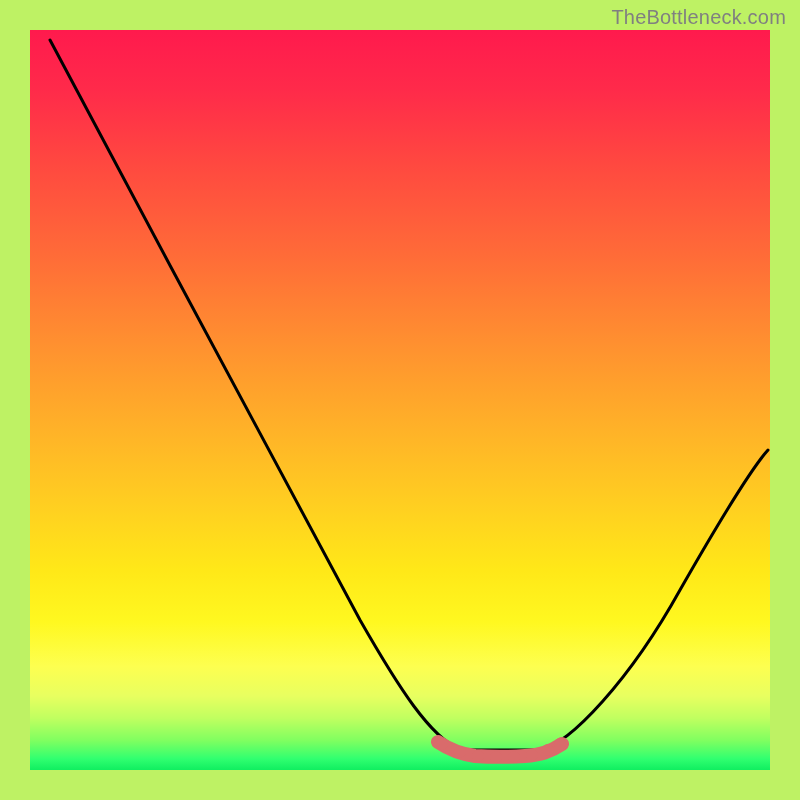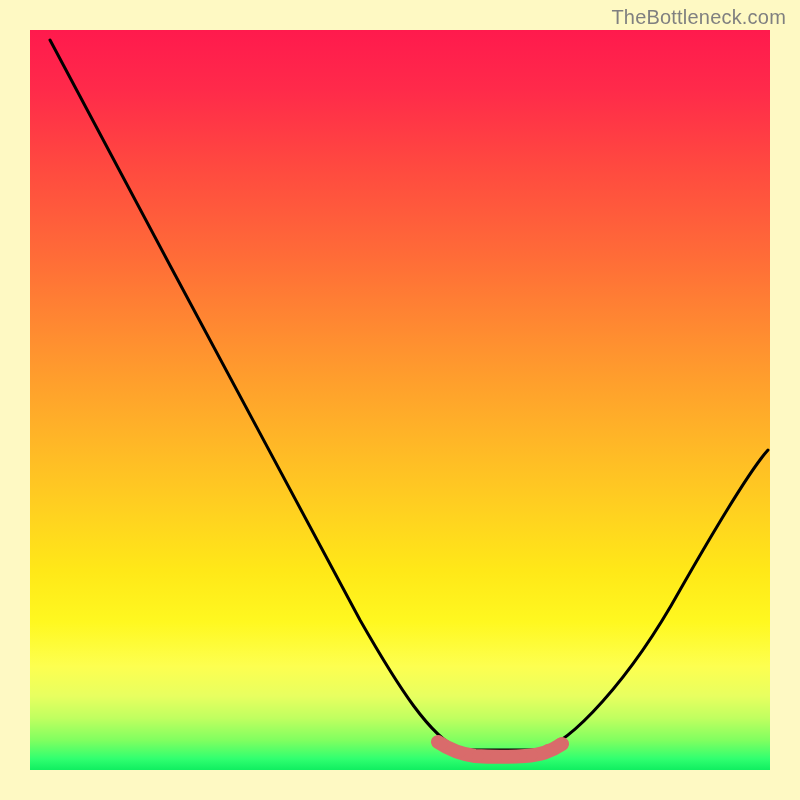--- a/index.html
+++ b/index.html
@@ -8,21 +8,21 @@
     width: 800px;
     height: 800px;
     overflow: hidden;
     background: #000;
     font-family: Arial, Helvetica, sans-serif;
   }
   .frame {
     position: relative;
     width: 800px;
     height: 800px;
-    background: #fef9c3;
+    background: #bef264;
   }
   .plot {
     position: absolute;
     left: 30px;
     top: 30px;
     width: 740px;
     height: 740px;
     
     background: linear-gradient(
       to bottom,

